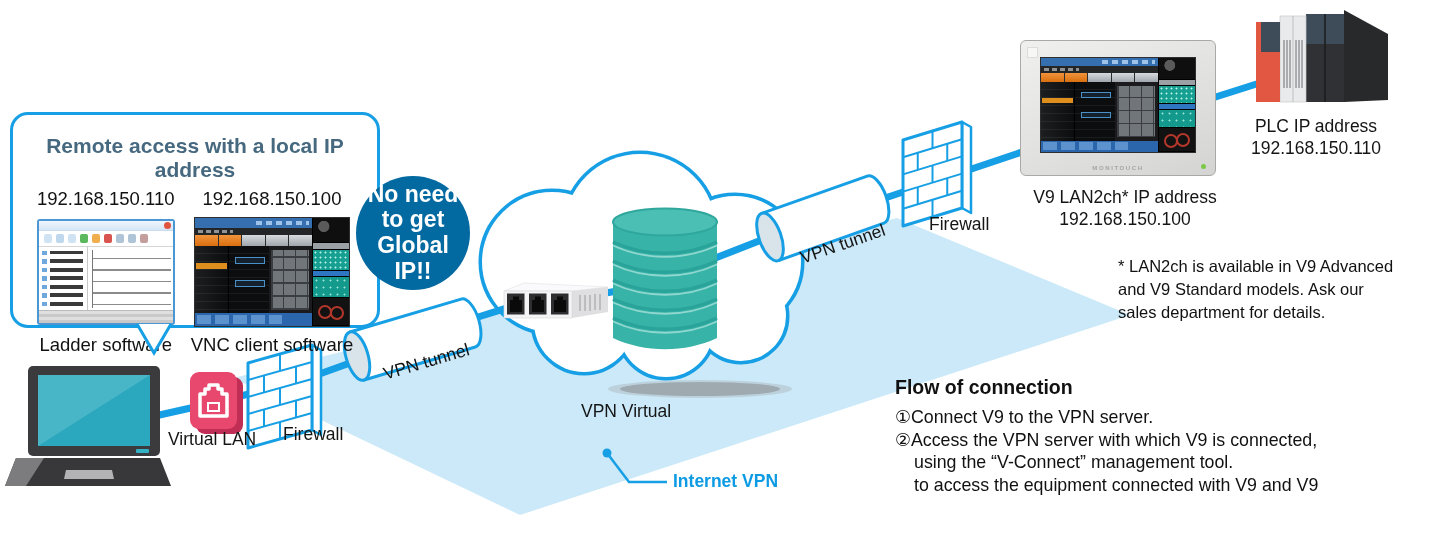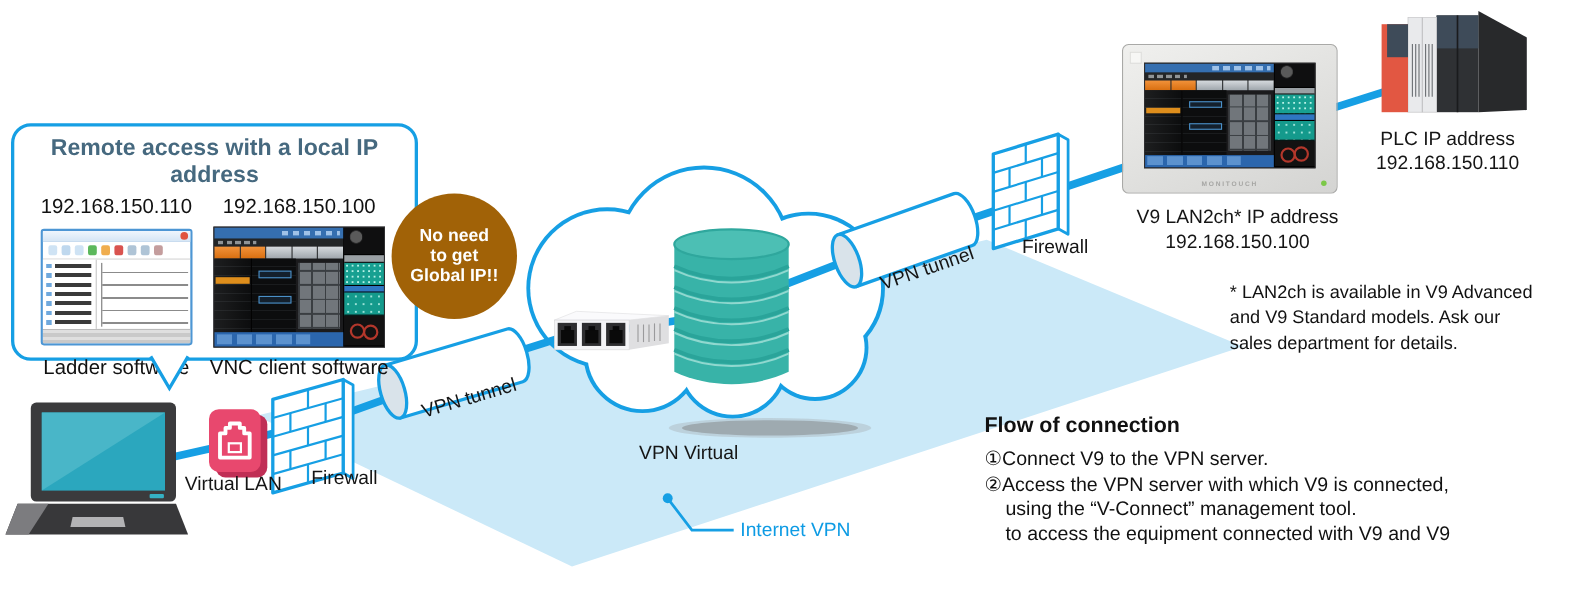--- a/index.html
+++ b/index.html
@@ -4,36 +4,36 @@
 <style>
   html,body{margin:0;padding:0;background:#fff;}
   .stage{position:relative;width:1441px;height:552px;background:#fff;overflow:hidden;
          font-family:"Liberation Sans","DejaVu Sans",sans-serif;color:#111;}
   .stage svg.scene{position:absolute;left:0;top:0;z-index:1;}
 
   
   .lbl{position:absolute;font-size:17.5px;color:#151515;white-space:nowrap;z-index:3;}
   .lbl.rot-l{transform:rotate(-16.5deg);transform-origin:left center;}
   .lbl.rot-r{transform:rotate(-19deg);transform-origin:left center;}
-  .lbl.blue{color:#0D9BE4;font-weight:normal;}
+  .lbl.blue{color:#0D9BE4;font-weight:bold;}
 
   
   .callout{position:absolute;left:10px;top:112px;width:370px;height:216px;box-sizing:border-box;
            background:#fff;border:3px solid #169FE4;border-radius:18px;z-index:5;}
-  .callout .title{margin-top:8px;text-align:center;font-size:21px;font-weight:bold;color:#46697F;}
+  .callout .title{margin-top:19px;text-align:center;font-size:21px;font-weight:bold;color:#46697F;}
   .callout .cols{display:flex;justify-content:center;gap:16px;margin-top:4px;}
   .col{display:flex;flex-direction:column;align-items:center;}
   .col .ip{font-size:18.5px;margin:2px 0 7px 0;color:#111;}
   .col .shot{height:110px;display:flex;align-items:center;}
   .col .cap{font-size:18.5px;margin-top:7px;color:#111;}
   .tail{position:absolute;left:134px;top:323px;width:42px;height:34px;z-index:7;overflow:visible;}
 
   
   .badge{position:absolute;left:356px;top:176px;width:114px;height:114px;border-radius:50%;
-         background:#a16207;color:#fff;font-weight:bold;font-size:16px;line-height:1.12;
+         background:#0369a1;color:#fff;font-weight:bold;font-size:23px;line-height:1.12;
          display:flex;flex-direction:column;justify-content:center;align-items:center;
          text-align:center;z-index:6;}
 
   
   .ladder{width:138px;height:106px;background:#fff;border:2px solid #4D96D4;border-radius:3px;
           box-sizing:border-box;display:flex;flex-direction:column;}
   .ld-title{height:9px;background:linear-gradient(#EFF6FD,#D6E6F5);position:relative;border-bottom:1px solid #C9DCEF;}
   .ld-close{position:absolute;right:2px;top:1px;width:7px;height:7px;border-radius:50%;background:#E0543E;}
   .ld-toolbar{height:15px;border-bottom:1px solid #D5D5D5;display:flex;align-items:center;gap:4px;padding:0 5px;}
   .ld-toolbar i{width:8px;height:9px;border-radius:2px;display:block;}

